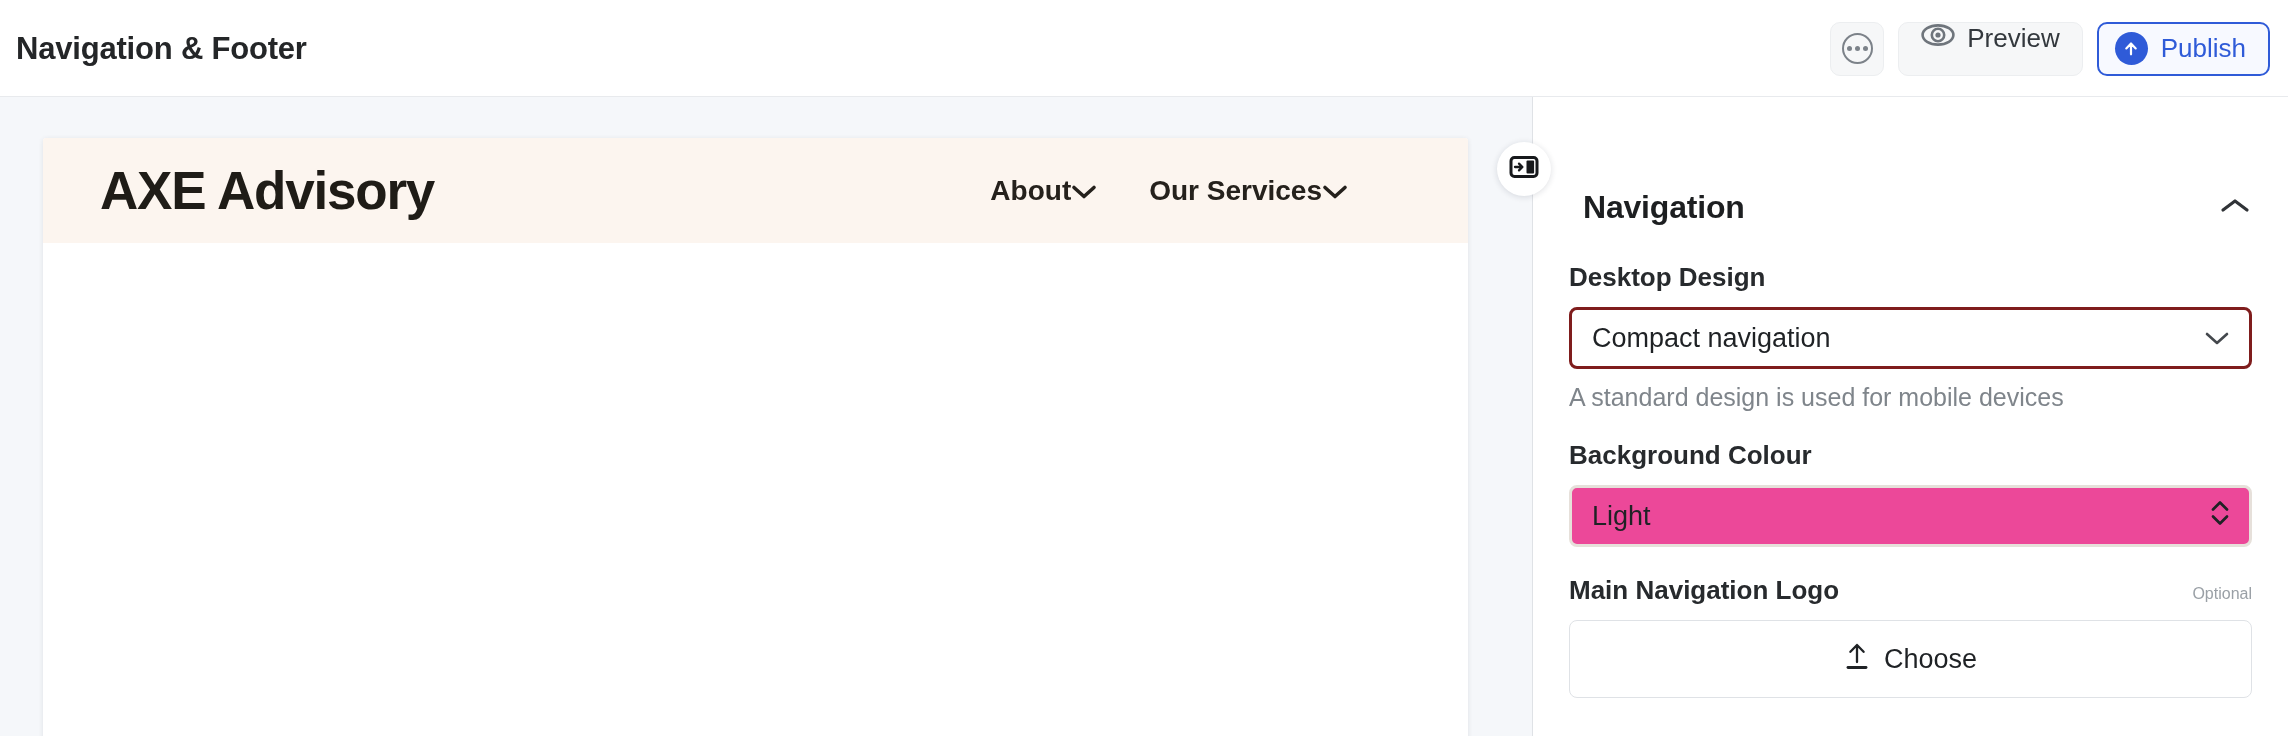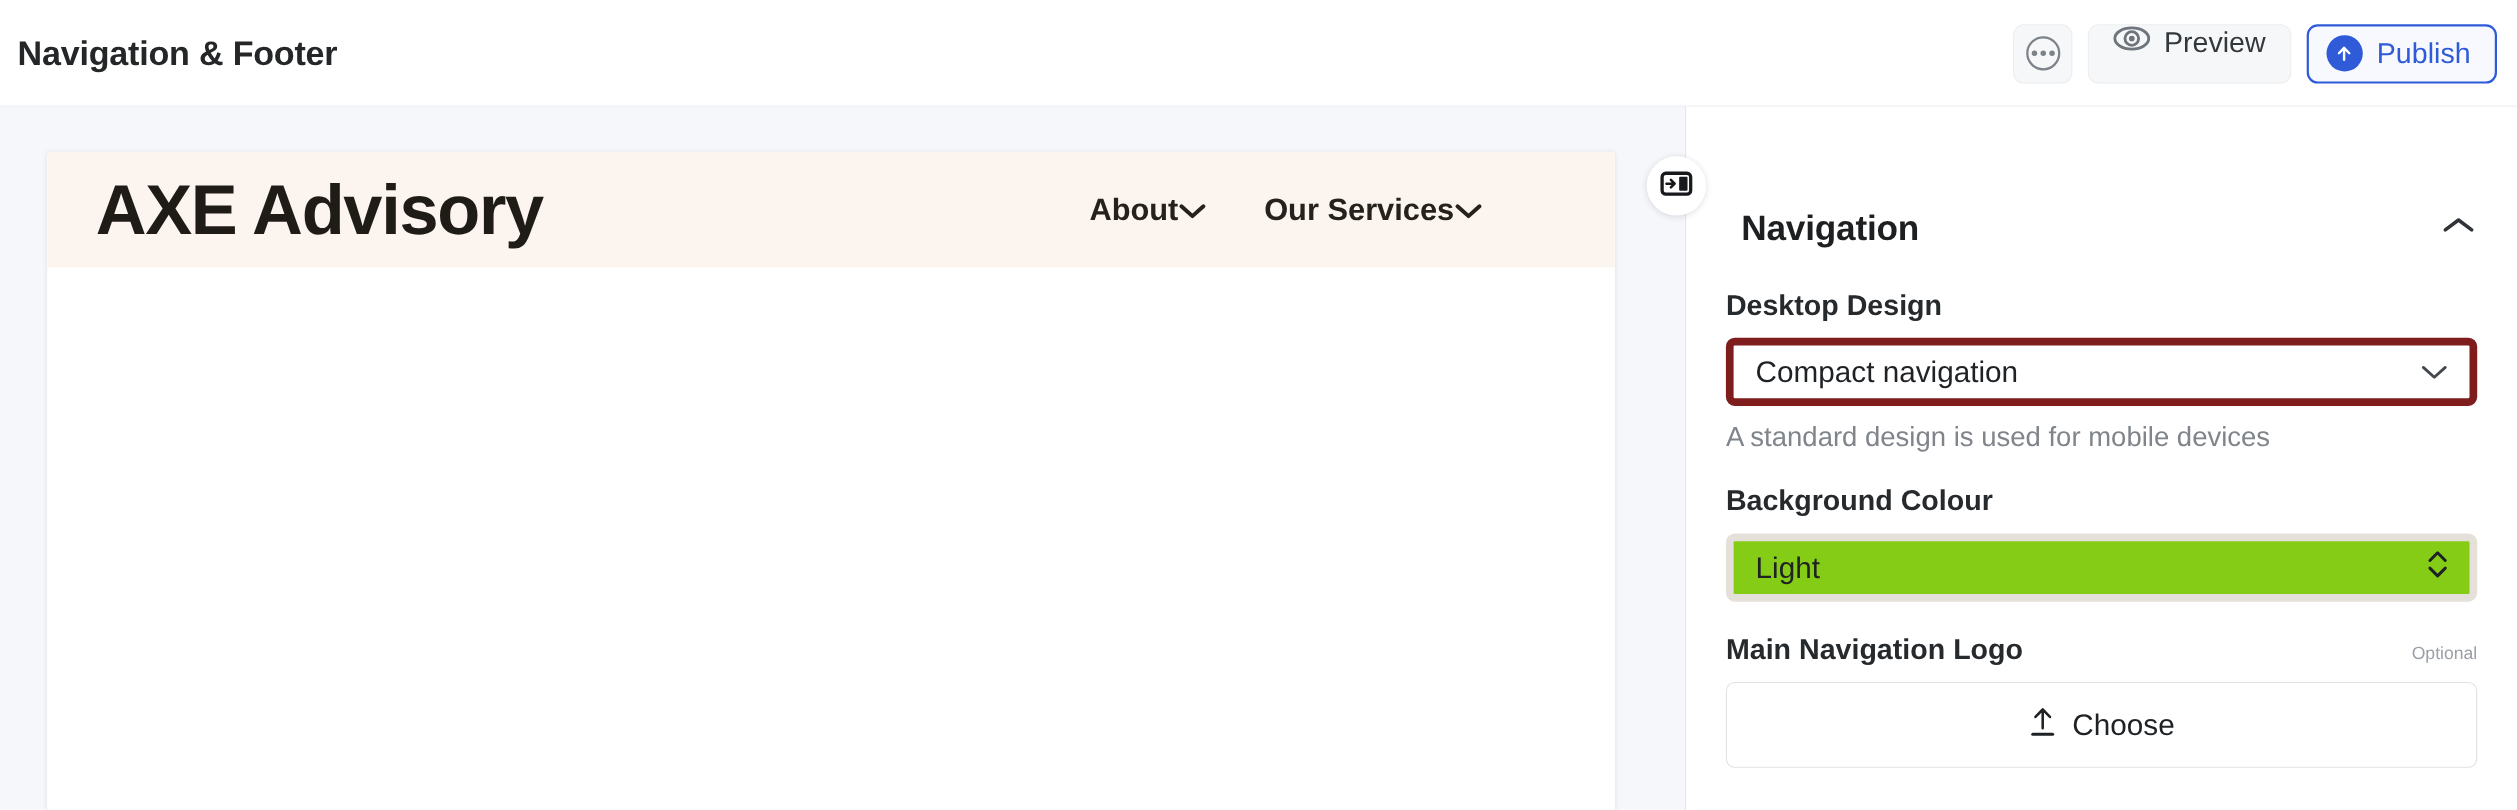--- a/index.html
+++ b/index.html
@@ -85,23 +85,24 @@
     overflow: hidden;
   }
   .preview-nav {
     position: relative;
     height: 105px;
     background: #fcf5ef;
     display: flex; align-items: center;
     padding: 0 60px 0 44px;
   }
   .brand {
-    font-size: 64px; font-weight: 700; color: #1f1c17;
+    font-size: 53px; font-weight: 700; color: #1f1c17;
     letter-spacing: -1.2px;
     line-height: 1;
+    margin-left: 13px;
   }
   .nav-links {
     margin-left: auto;
     display: flex; align-items: center; gap: 52px;
     padding-right: 60px;
   }
   .nav-link {
     display: flex; align-items: center; 
     font-size: 28px; font-weight: 600; color: #25211c;
     cursor: pointer;
@@ -137,29 +138,29 @@
   .section-title { font-size: 32px; font-weight: 600; color: #1d1f21; letter-spacing: -0.2px; }
 
   .field { margin-top: 28px; }
   .field-label-row { display: flex; align-items: baseline; justify-content: space-between; }
   .field-label { font-size: 26px; font-weight: 600; color: #272a2d; }
   .field-optional { font-size: 16px; color: #9aa0a6; }
 
   .select {
     margin-top: 14px;
     height: 62px; width: 100%;
-    border: 7px solid #7f1d1d;
+    border: 3px solid #7f1d1d;
     border-radius: 8px;
     background: #ffffff;
     display: flex; align-items: center;
     padding: 0 18px 0 20px;
     font-size: 27px; color: #1f2225;
     cursor: pointer;
   }
-  .select.cream { background: #84cc16; border-color: #e6e0da; }
+  .select.cream { background: #ec4899; border-color: #e6e0da; }
   .select .value { flex: 1; }
 
   .help {
     margin-top: 14px;
     font-size: 25px; color: #7f858b;
   }
 
   .choose-btn {
     margin-top: 14px;
     height: 78px; width: 100%;

